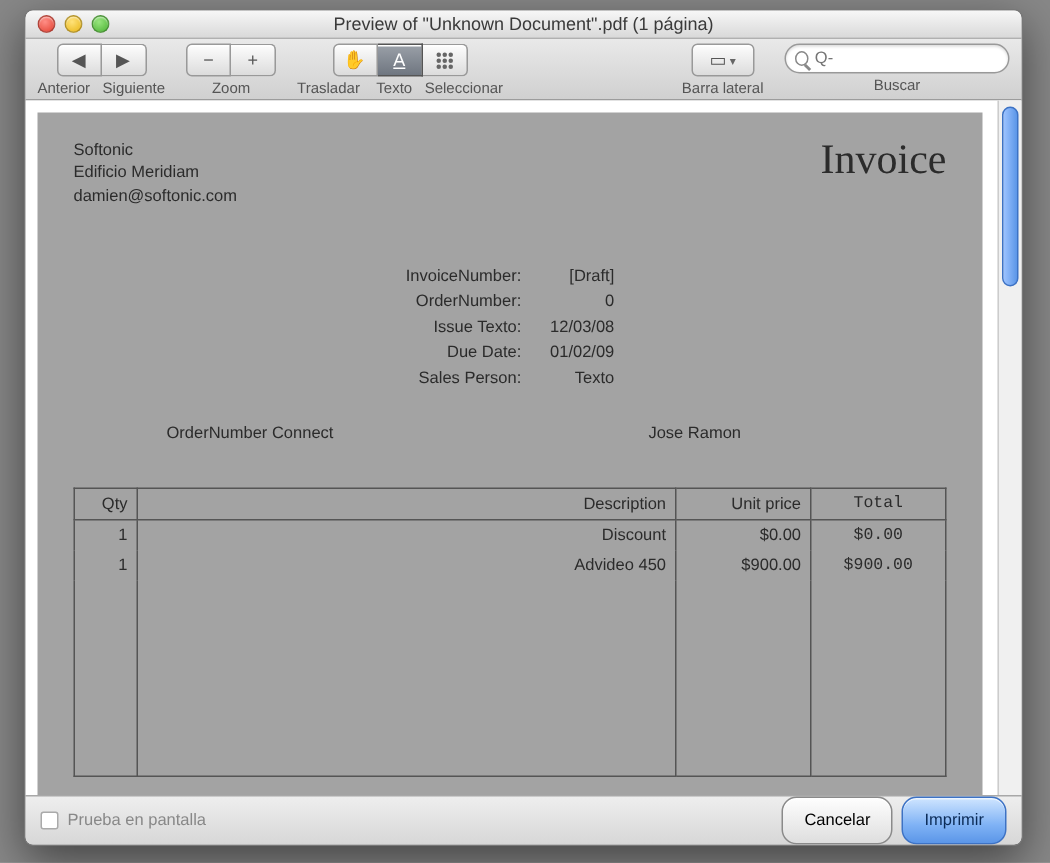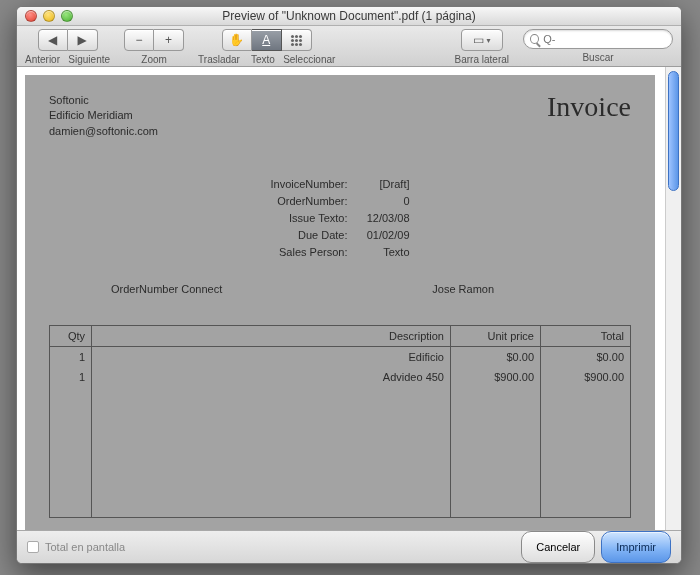--- a/index.html
+++ b/index.html
@@ -217,21 +217,21 @@
   .linetbl td {
     border-left: 1px solid #555;
     border-right: 1px solid #555;
     padding: 4px 6px;
     vertical-align: top;
   }
   .linetbl .filler td { height: 130px; border-bottom: 1px solid #555;}
   .c-qty  { width: 42px; text-align: right; }
   .c-desc { text-align: right; }
   .c-unit { width: 90px; text-align: right; }
-  .c-total{ width: 90px; text-align: right; }
+  .c-total{ width: 90px; text-align: center; font-family: Liberation Mono, monospace; }
 
   
   .bottombar {
     height: 34px;
     background: linear-gradient(#eee, #d7d7d7);
     border-top: 1px solid #a8a8a8;
     display: flex;
     align-items: center;
     padding: 0 10px;
     gap: 6px;
@@ -413,21 +413,21 @@
             <tr>
               <th class="c-qty">Qty</th>
               <th class="c-desc">Description</th>
               <th class="c-unit">Unit price</th>
               <th class="c-total">Total</th>
             </tr>
           </thead>
           <tbody>
             <tr>
               <td class="c-qty">1</td>
-              <td class="c-desc">Edificio</td>
+              <td class="c-desc">Discount</td>
               <td class="c-unit">$0.00</td>
               <td class="c-total">$0.00</td>
             </tr>
             <tr>
               <td class="c-qty">1</td>
               <td class="c-desc">Advideo 450</td>
               <td class="c-unit">$900.00</td>
               <td class="c-total">$900.00</td>
             </tr>
             <tr class="filler">
@@ -441,21 +441,21 @@
 
       </div>
     </div>
     <div class="scrollbar">
       <div class="thumb"></div>
     </div>
   </div>
 
   <div class="bottombar">
     <div class="chk"></div>
-    <div class="chklabel">Total en pantalla</div>
+    <div class="chklabel">Prueba en pantalla</div>
     <div class="flex"></div>
     <div class="pushbtn">
         <span>Cancelar</span>
       </div>
     <div class="pushbtn default">
         <span>Imprimir</span>
       </div>
   </div>
 
 </div>

